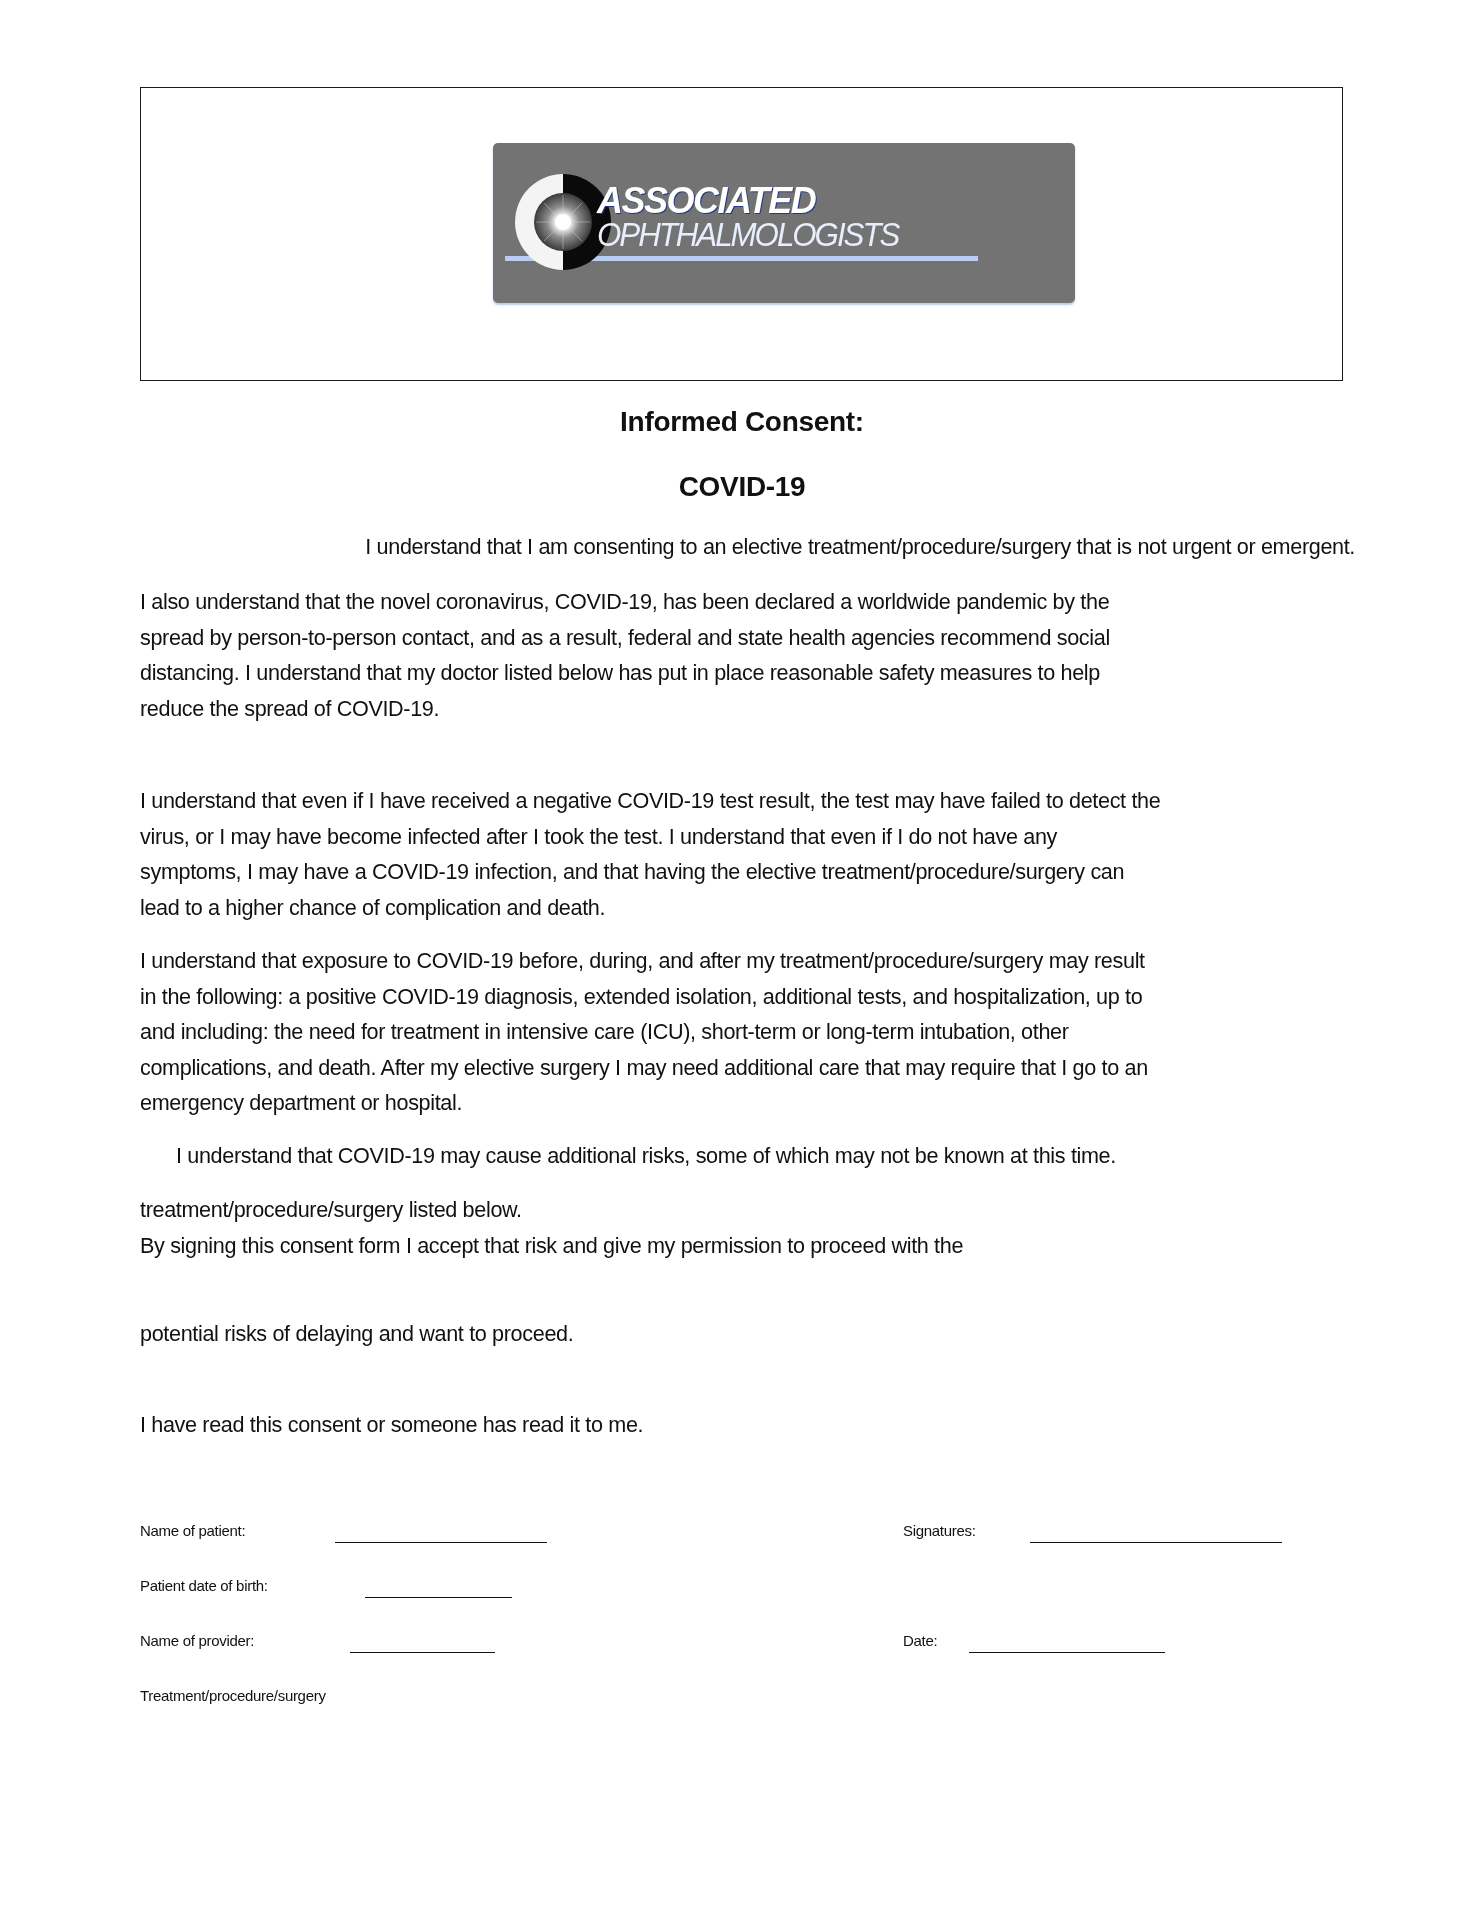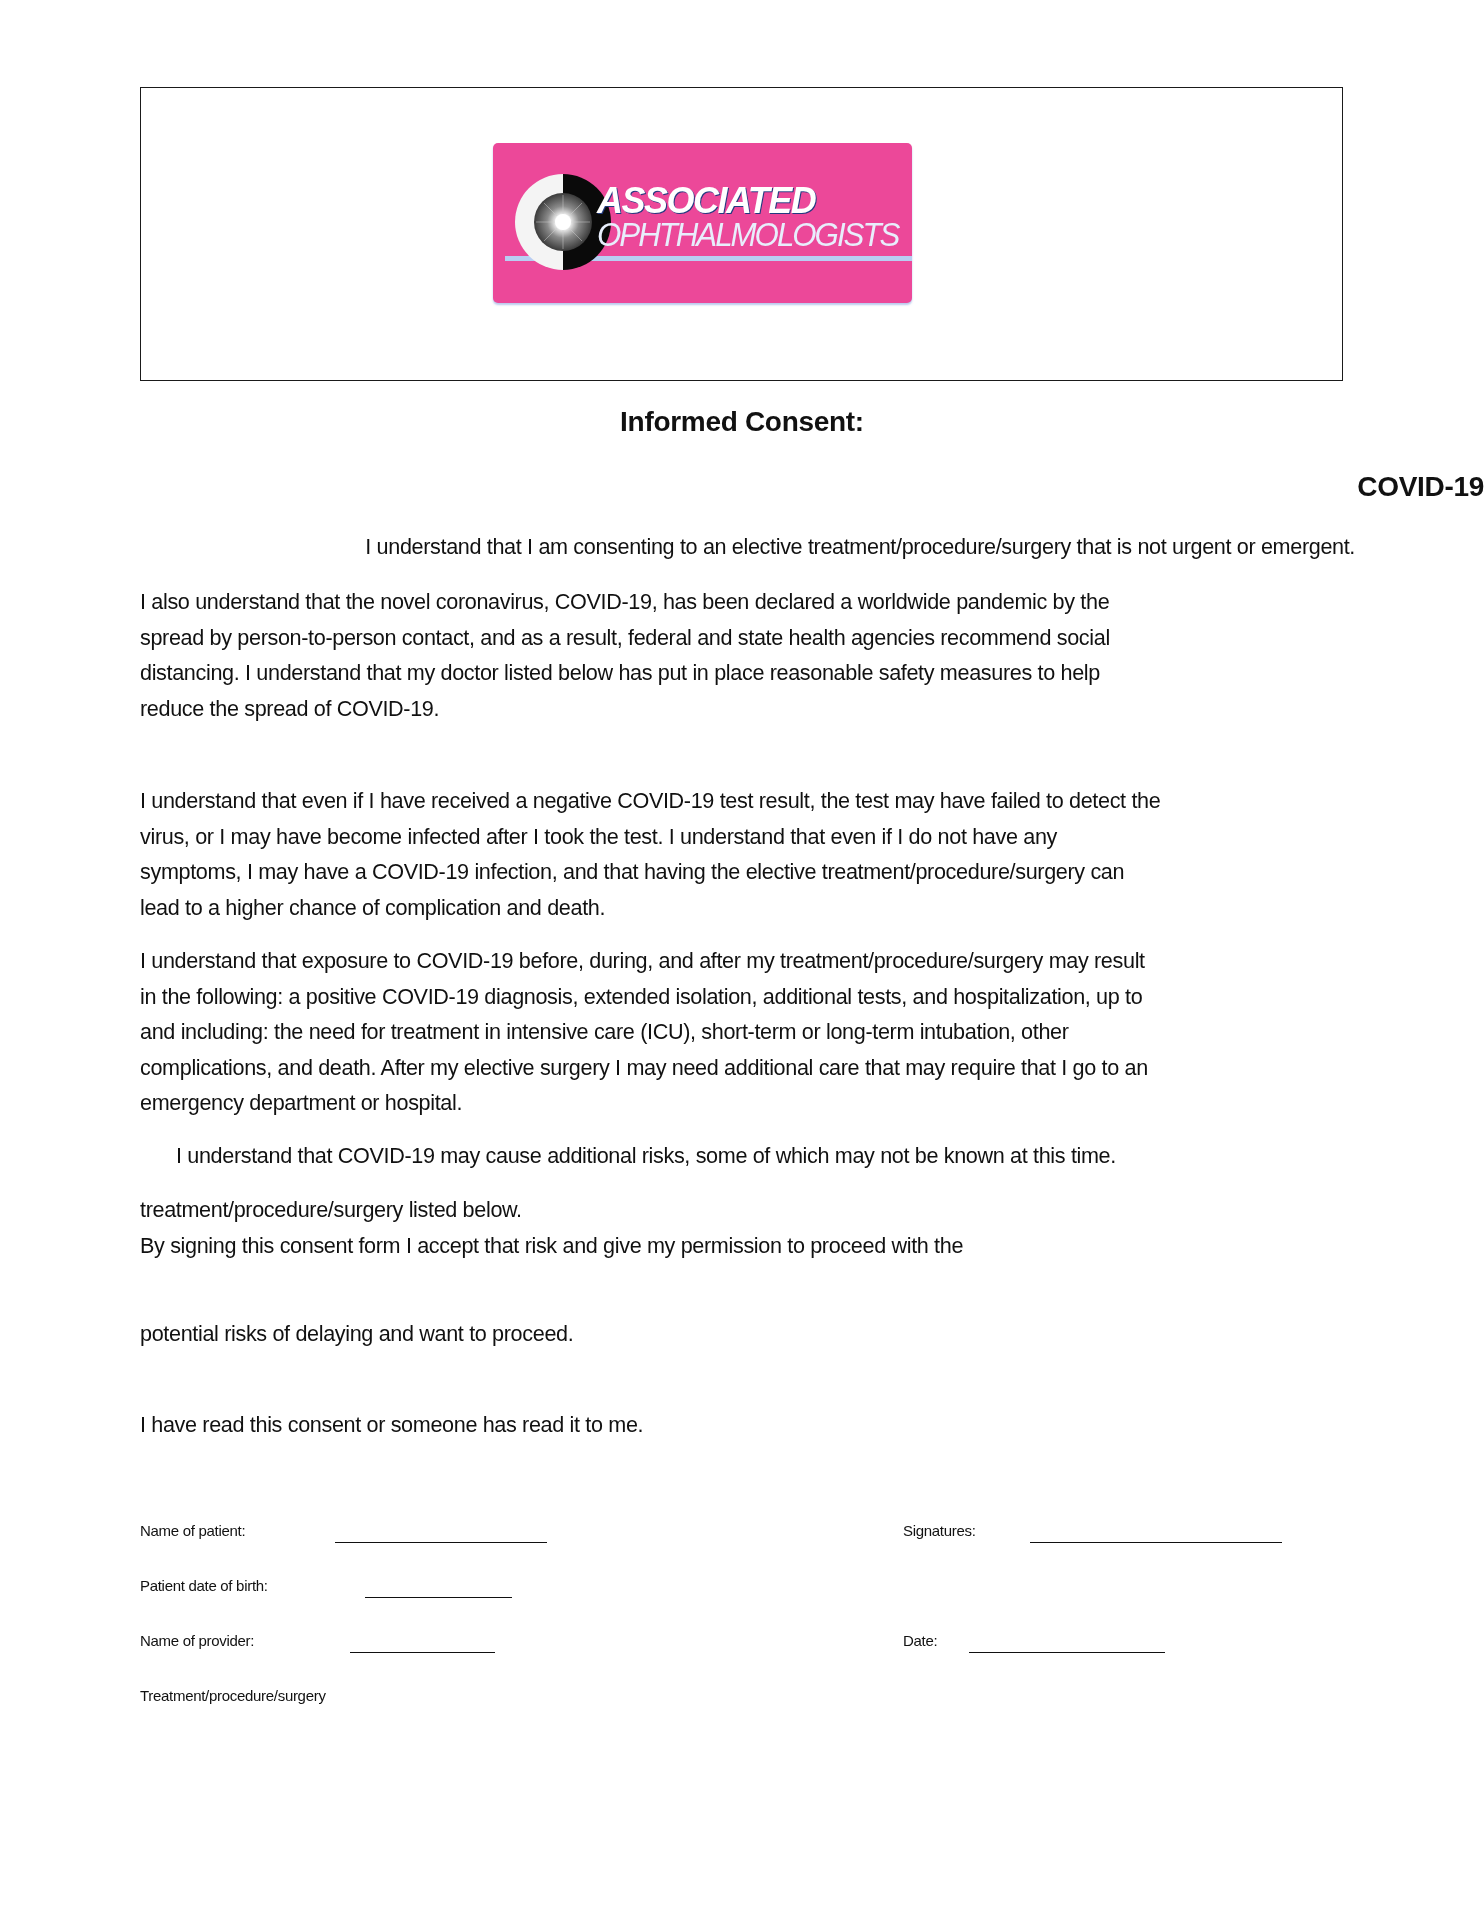--- a/index.html
+++ b/index.html
@@ -1,27 +1,27 @@
 <!DOCTYPE html>
 <html><head>
 <meta charset="utf-8">
 <style>
   html, body { margin: 0; padding: 0; background: #ffffff; }
   body { width: 1484px; height: 1920px; position: relative; overflow: hidden;
          font-family: "Liberation Sans", sans-serif; color: #111111; }
   .header-box { position: absolute; left: 140px; top: 87px; width: 1201px; height: 292px;
                 border: 1.5px solid #1a1a1a; box-sizing: content-box; }
-  .logo { position: absolute; left: 493px; top: 143px; width: 419px; height: 160px;
-          background: #ec4899; border-radius: 5px; overflow: hidden;
+  .logo { position: absolute; left: 493px; top: 143px; width: 582px; height: 160px;
+          background: #737373; border-radius: 5px; overflow: hidden;
           box-shadow: 0 2px 2px rgba(120,150,220,0.5); }
   .logo svg { position: absolute; left: 0; top: 0; }
   .title { position: absolute; left: 0; width: 1484px; text-align: center;
            font-weight: bold; font-size: 28px; letter-spacing: -0.3px; }
   .t1 { top: 406px; }
-  .t2 { top: 471px; text-align: right; }
+  .t2 { top: 471px; }
   .para { position: absolute; left: 140px; width: 1215px; font-size: 21.6px;
           line-height: 35.5px; letter-spacing: -0.35px; margin: 0; white-space: nowrap; }
   .para span.line { display: block; }
   .field { position: absolute; font-size: 15px; letter-spacing: -0.3px; white-space: nowrap; line-height: 26px; }
   .uline { position: absolute; height: 0; border-bottom: 1.6px solid #111; }
 </style>
 </head>
 <body>
 
 <div class="header-box"></div>

